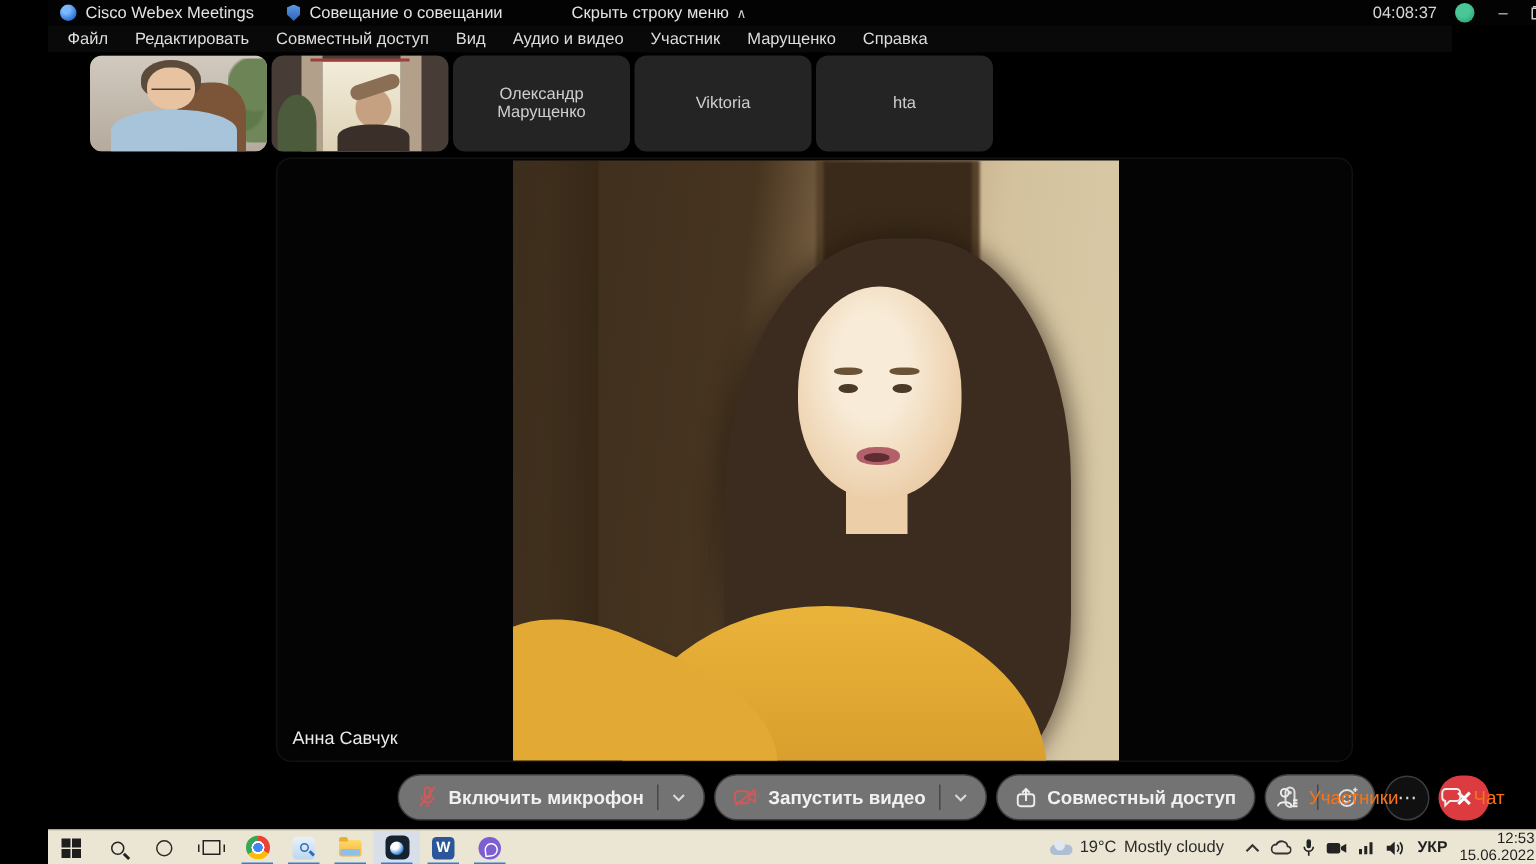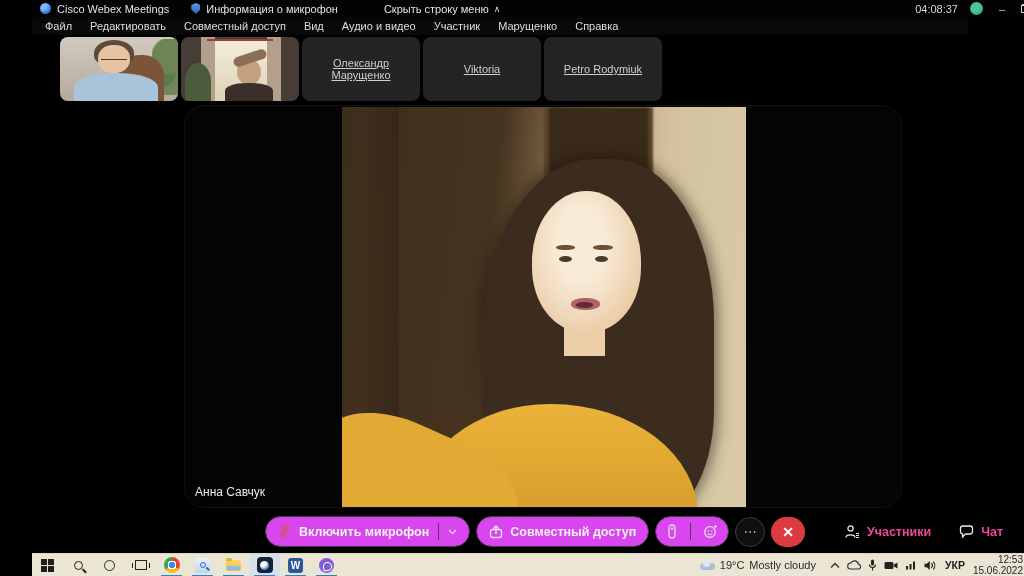--- a/index.html
+++ b/index.html
@@ -30,21 +30,21 @@
   
   .menubar { position:absolute; left:0; top:17px; width:936px; height:18px; background:#090909;
              display:flex; align-items:center; padding-left:4px; }
   .menu-item { color:#dedede; font-size:11px; padding:0 9px; line-height:18px; cursor:default; }
 
   
   .filmstrip { position:absolute; left:0; top:35px; width:1024px; height:68px; background:#000;
                display:flex; gap:3px; padding:2px 0 0 28px; }
   .tile { width:118px; height:64px; border-radius:8px; background:#242424; flex:none;
           display:flex; align-items:center; justify-content:center; overflow:hidden; position:relative; }
-  .tile-name { color:#cfcfcf; font-size:11px; text-align:center; padding:0 4px;text-decoration:underline; }
+  .tile-name { color:#cfcfcf; font-size:11px; text-align:center; padding:0 4px; }
 
   
   .t1 { position:absolute; inset:0; background:linear-gradient(#d2cabf,#b4aa9d); }
   .t1-plant { position:absolute; right:-4px; top:2px; width:30px; height:56px;
               background:radial-gradient(circle at 60% 30%, #6d8457 0 40%, transparent 45%),
                          radial-gradient(circle at 30% 60%, #5f7a4a 0 35%, transparent 40%),
                          radial-gradient(circle at 70% 75%, #72865b 0 32%, transparent 38%); }
   .t1-chair { position:absolute; left:58px; top:18px; width:46px; height:46px; background:#7c5539; border-radius:45% 45% 0 0; }
   .t1-hair { position:absolute; left:34px; top:3px; width:40px; height:26px; background:#5c4a3a; border-radius:50% 50% 40% 40%; }
   .t1-face { position:absolute; left:38px; top:8px; width:32px; height:28px; background:#e7c3a2; border-radius:46%; }
@@ -59,21 +59,21 @@
                background:linear-gradient(#f2ecd9,#ddd2b6); }
   .t2-redline { position:absolute; left:26px; top:2px; width:66px; height:2px; background:#9e3d3d; }
   .t2-plant { position:absolute; left:4px; bottom:0; width:26px; height:38px; background:#4c5b3b; border-radius:50% 50% 0 0; }
   .t2-arm { position:absolute; left:52px; top:16px; width:34px; height:10px; background:#8a6f55; border-radius:5px; transform:rotate(-18deg); }
   .t2-face { position:absolute; left:56px; top:22px; width:24px; height:26px; background:#c5a181; border-radius:50%; }
   .t2-body { position:absolute; left:44px; bottom:0; width:48px; height:18px; background:#3a3029; border-radius:45% 45% 0 0; }
 
   
   .stage { position:absolute; left:0; top:103px; width:1024px; height:407px; background:#000; }
   .stage-box { position:absolute; left:152px; top:2px; width:718px; height:403px; background:#040404;
-               border:1px solid #111; border-radius:20px; overflow:hidden; }
+               border:1px solid #111; border-radius:10px; overflow:hidden; }
   .main-video { position:absolute; left:157px; top:1px; width:404px; height:401px; overflow:hidden;
                 background:linear-gradient(97deg,#3d2d1c 0%,#463420 36%,#6e573b 45%,#b89e78 56%,#d4c29e 74%,#d9cba8 100%); }
   .mv-door { position:absolute; left:50%; top:0; width:27%; height:46%; background:#3a2a19;
              border:5px solid #57422a; border-top:none; filter:blur(1px); }
   .mv-panel { position:absolute; left:6%; top:0; width:8%; height:100%; background:linear-gradient(90deg,#35261613,#2c1f1180); }
   .mv-hair { position:absolute; left:35%; top:13%; width:57%; height:92%; background:#3c2c1f;
              border-radius:48% 44% 32% 32%; box-shadow:0 0 14px 4px rgba(30,20,12,.5); }
   .mv-face { position:absolute; left:47%; top:21%; width:27%; height:35%;
              background:radial-gradient(ellipse at 45% 38%, #f8ecd8 28%, #eccfab 72%, #d8b68d 100%);
              border-radius:50% 50% 46% 46%; }
@@ -90,30 +90,30 @@
             border-radius:40%; transform:rotate(24deg); }
   .mv-shadow { position:absolute; left:-6%; bottom:-8%; width:40%; height:26%; background:#1b130c;
                border-radius:50%; filter:blur(6px); }
   .speaker-label { position:absolute; left:10px; bottom:8px; color:#e9e9e9; font-size:12px;
                    text-shadow:0 1px 2px #000; }
 
   
   .controlbar { position:absolute; left:0; top:510px; width:1024px; height:43px; background:#000; }
   .cb-center { position:absolute; left:233px; top:6px; height:31px; display:flex; align-items:center; gap:6px; }
   .pill { height:31px; display:flex; align-items:center; gap:7px; padding:0 12px;
-          background:#d946ef; border:1px solid #3c3c3c; border-radius:17px;
+          background:#737373; border:1px solid #3c3c3c; border-radius:17px;
           color:#f1f1f1; font-size:12.5px; font-weight:600; }
   .pill-divider { width:1px; height:17px; background:#474747; margin:0 2px; }
   .icon-btn-group { padding:0 10px; gap:10px; }
   .circle-btn { width:30px; height:30px; border-radius:50%; border:1px solid #3c3c3c; background:#101010;
                 display:flex; align-items:center; justify-content:center; color:#d9d9d9; font-size:13px; }
   .leave-btn { width:34px; height:30px; border-radius:17px; background:#dc3b40; border:none;
                display:flex; align-items:center; justify-content:center; color:#fff; font-size:14px; font-weight:700; }
   .cb-right { position:absolute; right:12px; top:6px; height:31px; display:flex; align-items:center; gap:28px; }
-  .cb-link { display:flex; align-items:center; gap:7px; color:#ec4899; font-size:12.5px; font-weight:700; }
+  .cb-link { display:flex; align-items:center; gap:7px; color:#f97316; font-size:12.5px; font-weight:400; }
   .cb-more { color:#9a9a9a; font-size:13px; }
   .icon-svg { display:block; }
 
   
   .taskbar { position:absolute; left:0; top:553px; width:1024px; height:23px; background:#ebe6d4;
              border-top:1px solid #d9d4c2; display:flex; align-items:center; }
   .task-left { display:flex; height:23px; }
   .slot { width:31px; height:23px; display:flex; align-items:center; justify-content:center; position:relative; }
   .slot.run::after { content:""; position:absolute; left:5px; right:5px; bottom:0; height:2px; background:#2f7fd6; }
   .slot.active { background:#d8dfe8; }
@@ -165,21 +165,21 @@
 </head>
 <body>
 
 <div class="screen">
 
   <div class="titlebar">
     <div class="tb-left">
       <span class="webex-logo"></span>
       <span>Cisco Webex Meetings</span>
       <span class="shield-icon"></span>
-      <span>Информация о микрофон</span>
+      <span>Совещание о совещании</span>
       <span class="hide-menu">
         <span>Скрыть строку меню</span>
         <span class="hide-chevron">∧</span>
       </span>
     </div>
     <div class="tb-right">
       <span class="elapsed">04:08:37</span>
       <span class="online-dot"></span>
       <span class="win-btn">–</span>
       <span class="win-restore"></span>
@@ -221,21 +221,21 @@
         <div class="t2-body"></div>
       </div>
     </div>
     <div class="tile">
       <span class="tile-name">Олександр Марущенко</span>
     </div>
     <div class="tile">
       <span class="tile-name">Viktoria</span>
     </div>
     <div class="tile">
-      <span class="tile-name">Petro Rodymiuk</span>
+      <span class="tile-name">hta</span>
     </div>
   </div>
 
   <div class="stage">
     <div class="stage-box">
       <div class="main-video">
         <div class="mv-panel"></div>
         <div class="mv-door"></div>
         <div class="mv-shadow"></div>
         <div class="mv-hair"></div>
@@ -263,20 +263,32 @@
           <path d="M3 7 a4 4 0 0 0 8 0 M7 11 v3" fill="none" stroke="#cf5a5a" stroke-width="1.3"></path>
           <line x1="2" y1="13.5" x2="12" y2="0.5" stroke="#cf5a5a" stroke-width="1.3"></line>
         </svg>
         <span>Включить микрофон</span>
         <span class="pill-divider"></span>
         <svg class="icon-svg" width="9" height="6" viewBox="0 0 9 6">
           <polyline points="1,1 4.5,4.5 8,1" fill="none" stroke="#dcdcdc" stroke-width="1.3"></polyline>
         </svg>
       </div>
       <div class="pill">
+        <svg class="icon-svg" width="16" height="13" viewBox="0 0 16 13">
+          <rect x="1" y="2.5" width="9" height="8" rx="2" fill="none" stroke="#cf5a5a" stroke-width="1.3"></rect>
+          <polygon points="10.5,5.5 14.5,3.5 14.5,9.5 10.5,7.5" fill="none" stroke="#cf5a5a" stroke-width="1.2"></polygon>
+          <line x1="1.5" y1="12" x2="14.5" y2="1" stroke="#cf5a5a" stroke-width="1.3"></line>
+        </svg>
+        <span>Запустить видео</span>
+        <span class="pill-divider"></span>
+        <svg class="icon-svg" width="9" height="6" viewBox="0 0 9 6">
+          <polyline points="1,1 4.5,4.5 8,1" fill="none" stroke="#dcdcdc" stroke-width="1.3"></polyline>
+        </svg>
+      </div>
+      <div class="pill">
         <svg class="icon-svg" width="14" height="14" viewBox="0 0 14 14">
           <rect x="1.5" y="4.5" width="11" height="8" rx="2" fill="none" stroke="#ececec" stroke-width="1.3"></rect>
           <path d="M7 9 V1.5 M4.5 3.5 L7 1 L9.5 3.5" fill="none" stroke="#ececec" stroke-width="1.3"></path>
         </svg>
         <span>Совместный доступ</span>
       </div>
       <div class="pill icon-btn-group">
         <svg class="icon-svg" width="12" height="15" viewBox="0 0 12 15">
           <rect x="3" y="1" width="6" height="13" rx="3" fill="none" stroke="#e0e0e0" stroke-width="1.3"></rect>
           <circle cx="6" cy="4.5" r="1.2" fill="#e0e0e0"></circle>

